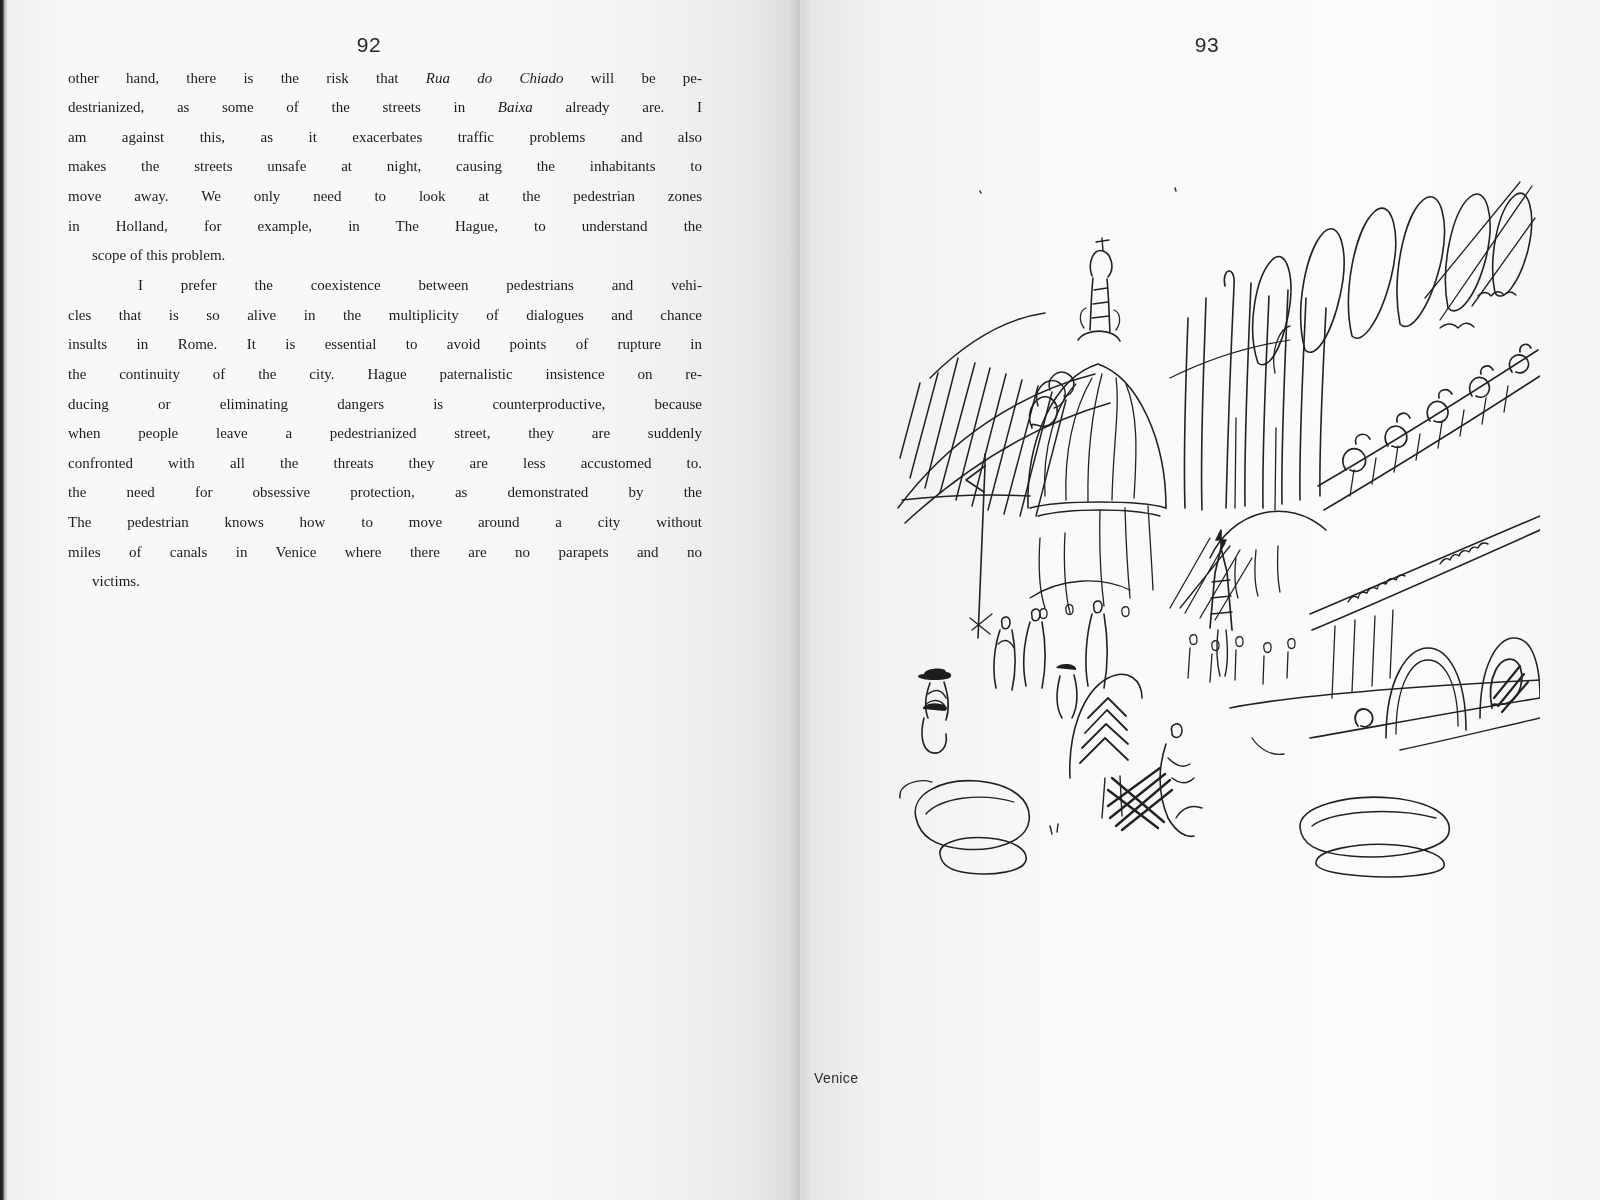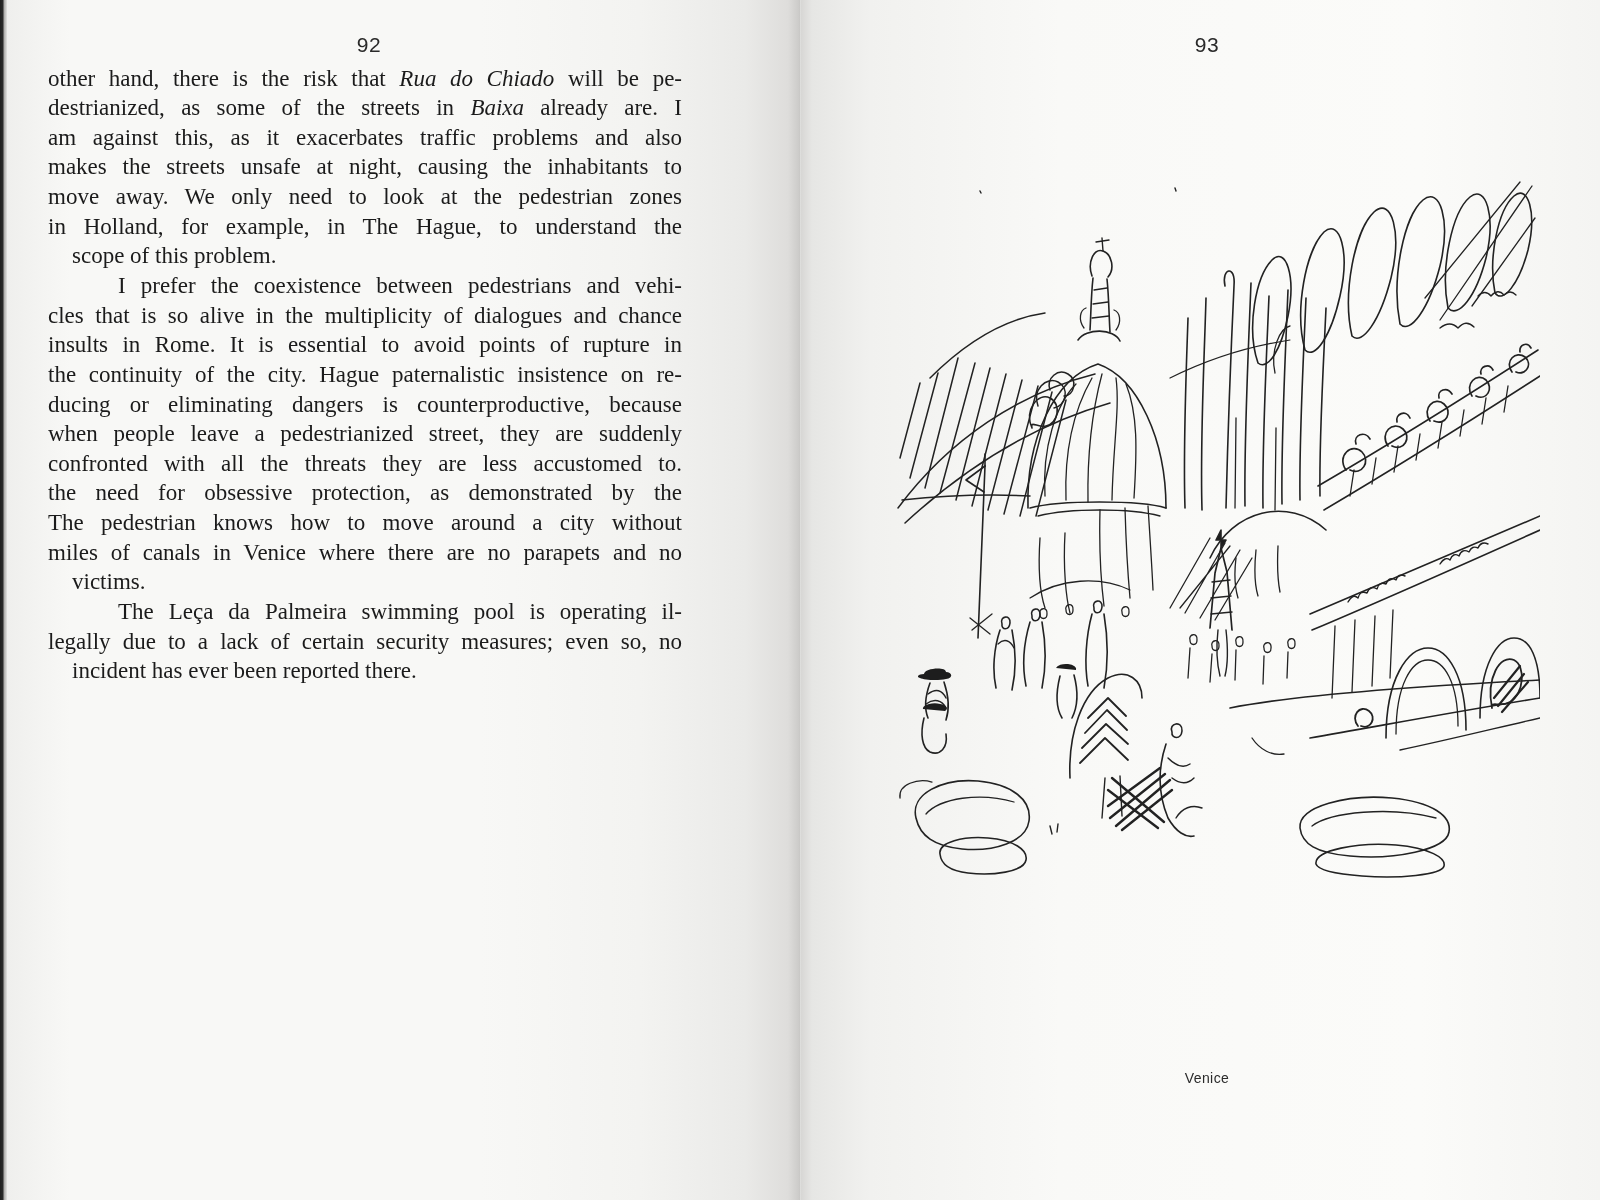--- a/index.html
+++ b/index.html
@@ -31,34 +31,34 @@
     background:linear-gradient(to right,#bfbebc,#e8e8e6);
   }
   .page-number{
     position:absolute;top:33px;
     font-family:"Liberation Sans", sans-serif;
     font-size:21px;letter-spacing:0.6px;color:#2a2a2a;text-align:center;
   }
   .pn-left{left:52px;width:634px;text-align:center;}
   .pn-right{left:14px;width:786px;}
   .text-column{
-    position:absolute;left:48px;top:63.5px;width:634px;
-    font-size:23px;color:#1b1b1b;
+    position:absolute;left:68px;top:63.5px;width:634px;
+    font-size:15px;color:#1b1b1b;
   }
   .para{margin:0;}
   .line{
     line-height:29.65px;height:29.65px;
     text-align:justify;text-align-last:justify;
   }
   .line.lastline{text-align-last:left;margin-left:24px;}
   .line.indent{padding-left:70px;}
   .line em{font-style:italic;}
   .sketch{position:absolute;left:80px;top:178px;width:660px;height:700px;}
   .caption{
-    position:absolute;left:14px;top:1070px;width:786px;text-align:center;
+    position:absolute;left:14px;top:1070px;width:786px;
     font-family:"Liberation Sans", sans-serif;
     font-size:14px;letter-spacing:0.4px;color:#2b2b2b;
   }
 </style>
 </head>
 <body>
 
 <div class="spread">
 
   <div class="page page-left">
@@ -79,25 +79,20 @@
           <div class="line"><span>insults in Rome. It is essential to avoid points of rupture in</span></div>
           <div class="line"><span>the continuity of the city. Hague paternalistic insistence on re-</span></div>
           <div class="line"><span>ducing or eliminating dangers is counterproductive, because</span></div>
           <div class="line"><span>when people leave a pedestrianized street, they are suddenly</span></div>
           <div class="line"><span>confronted with all the threats they are less accustomed to.</span></div>
           <div class="line"><span>the need for obsessive protection, as demonstrated by the</span></div>
           <div class="line"><span>The pedestrian knows how to move around a city without</span></div>
           <div class="line"><span>miles of canals in Venice where there are no parapets and no</span></div>
           <div class="line lastline"><span>victims.</span></div>
         </div>
-        <div class="para">
-          <div class="line indent"><span>The Leça da Palmeira swimming pool is operating il-</span></div>
-          <div class="line"><span>legally due to a lack of certain security measures; even so, no</span></div>
-          <div class="line lastline"><span>incident has ever been reported there.</span></div>
-        </div>
       </div>
   </div>
 
   <div class="page page-right">
     <div class="page-number pn-right">93</div>
 
     <svg class="sketch" viewBox="0 0 660 700" xmlns="http://www.w3.org/2000/svg">
       <g stroke="#222" stroke-width="1.6" fill="none" stroke-linecap="round" stroke-linejoin="round">
 
         <g>

